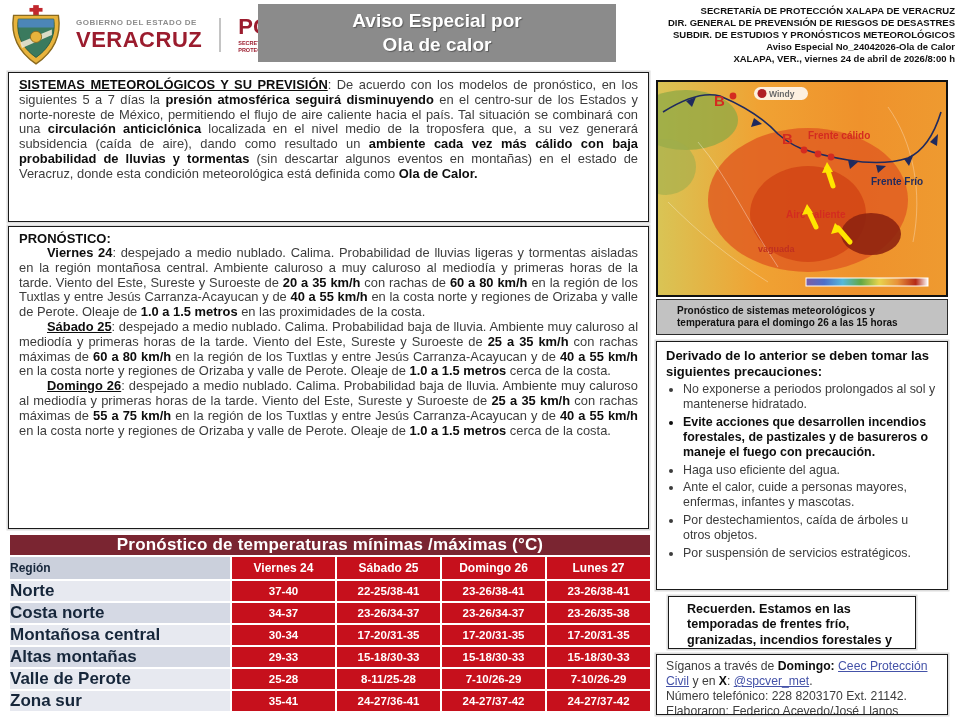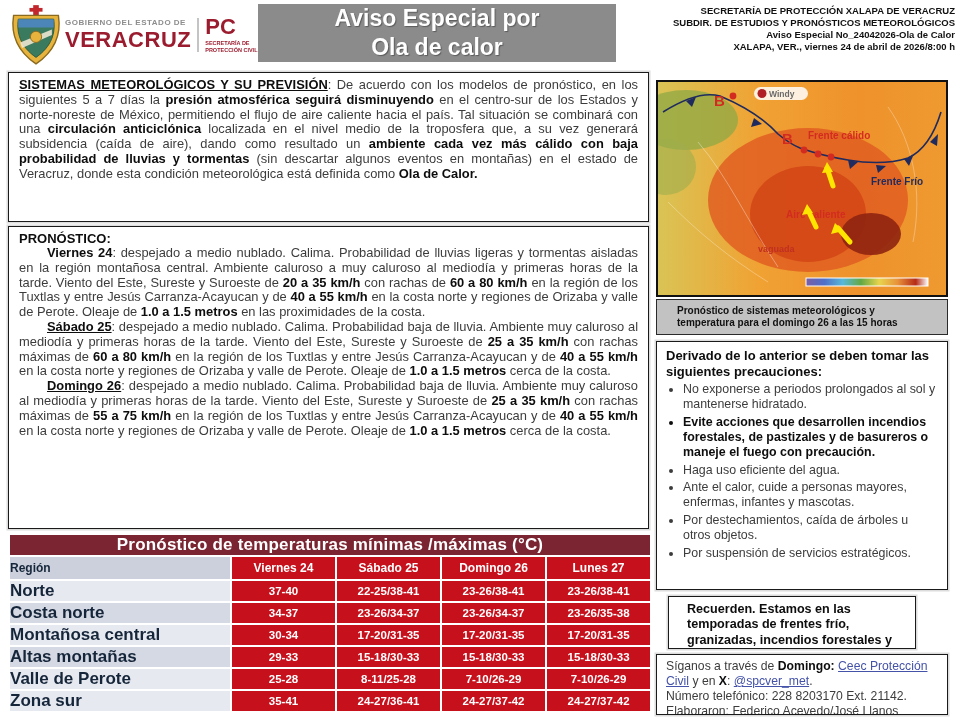--- a/index.html
+++ b/index.html
@@ -1,30 +1,30 @@
 <!DOCTYPE html>
 <html><head>
 <meta charset="utf-8">
 <style>
   html,body{margin:0;padding:0;}
   body{width:960px;height:720px;background:#ffffff;font-family:"Liberation Sans",sans-serif;position:relative;overflow:hidden;color:#222;}
 
   
-  .logo-area{position:absolute;left:8px;top:3px;height:64px;display:flex;align-items:center;gap:1px;}
+  .logo-area{position:absolute;left:8px;top:3px;height:64px;display:flex;align-items:center;gap:12px;}
   .crest{width:56px;height:60px;flex:0 0 auto;}
   .gob-text{line-height:1;}
   .gob-small{font-size:8px;color:#8d8d8d;font-weight:bold;letter-spacing:.5px;}
   .veracruz{font-size:22px;color:#9B1C2E;font-weight:800;letter-spacing:.5px;margin-top:2px;}
   .logo-divider{width:2px;height:34px;background:#c4c4c4;margin:0 5px;}
   .pc-block{color:#9B1C2E;line-height:1;}
   .pc-text{font-size:22px;font-weight:800;}
   .pc-sub{font-size:5.5px;font-weight:bold;line-height:1.25;margin-top:2px;}
 
   .title-box{position:absolute;left:258px;top:4px;width:358px;height:58px;background:#8B8B8B;color:#fff;
-    display:flex;flex-direction:column;justify-content:center;text-align:center;font-weight:bold;font-size:23px;
+    display:flex;flex-direction:column;justify-content:center;text-align:center;font-weight:bold;font-size:19px;
     line-height:1.25;text-shadow:1px 1px 1px rgba(0,0,0,.35);}
 
   .header-right{position:absolute;right:5px;top:5px;width:335px;text-align:right;font-size:9.5px;font-weight:bold;line-height:1.25;color:#111;}
 
   
   .box{position:absolute;background:#fff;border:1.6px solid #1a1a1a;box-shadow:0 0 0 1.5px #dcdcdc;box-sizing:border-box;overflow:hidden;}
 
   .box1{left:8px;top:72px;width:641px;height:150px;padding:5px 10px;}
   .box2{left:8px;top:226px;width:641px;height:303px;padding:4px 10px;}
 
@@ -91,20 +91,21 @@
   </div>
 </div>
 
 <div class="title-box">
   <div>Aviso Especial por</div>
   <div>Ola de calor</div>
 </div>
 
 <div class="header-right">
     <div>SECRETARÍA DE PROTECCIÓN XALAPA DE VERACRUZ</div>
+    <div>DIR. GENERAL DE PREVENSIÓN DE RIESGOS DE DESASTRES</div>
     <div>SUBDIR. DE ESTUDIOS Y PRONÓSTICOS METEOROLÓGICOS</div>
     <div>Aviso Especial No_24042026-Ola de Calor</div>
     <div>XALAPA, VER., viernes 24 de abril de 2026/8:00 h</div>
   </div>
 
 <div class="box box1">
   <div class="para"><span class="b u">SISTEMAS METEOROLÓGICOS Y SU PREVISIÓN</span><span>: De acuerdo con los modelos de pronóstico, en los siguientes 5 a 7 días la </span><span class="b">presión atmosférica seguirá disminuyendo</span><span> en el centro-sur de los Estados y norte-noreste de México, permitiendo el flujo de aire caliente hacia el país. Tal situación se combinará con una </span><span class="b">circulación anticiclónica</span><span> localizada en el nivel medio de la troposfera que, a su vez generará subsidencia (caída de aire), dando como resultado un </span><span class="b">ambiente cada vez más cálido con baja probabilidad de lluvias y tormentas</span><span> (sin descartar algunos eventos en montañas) en el estado de Veracruz, donde esta condición meteorológica está definida como </span><span class="b">Ola de Calor.</span></div>
 </div>
 
 <div class="box box2">

